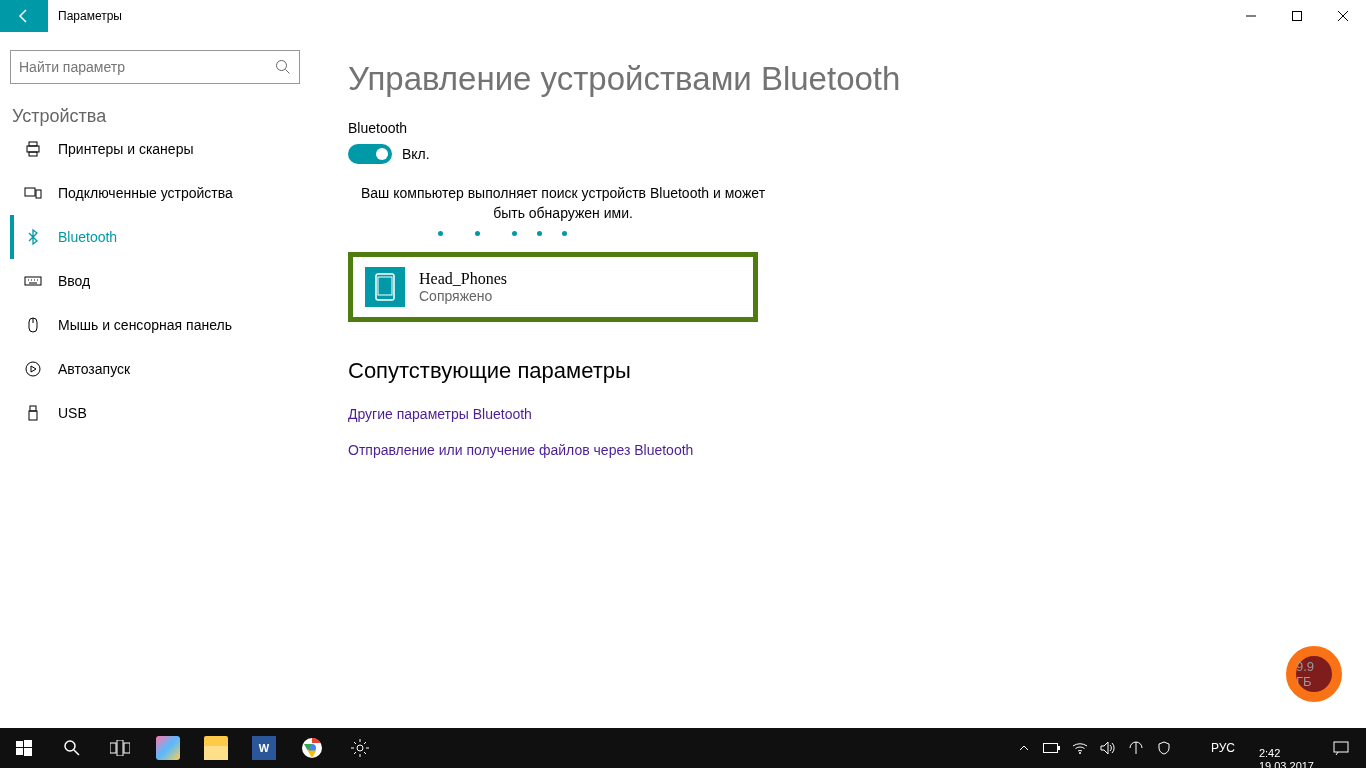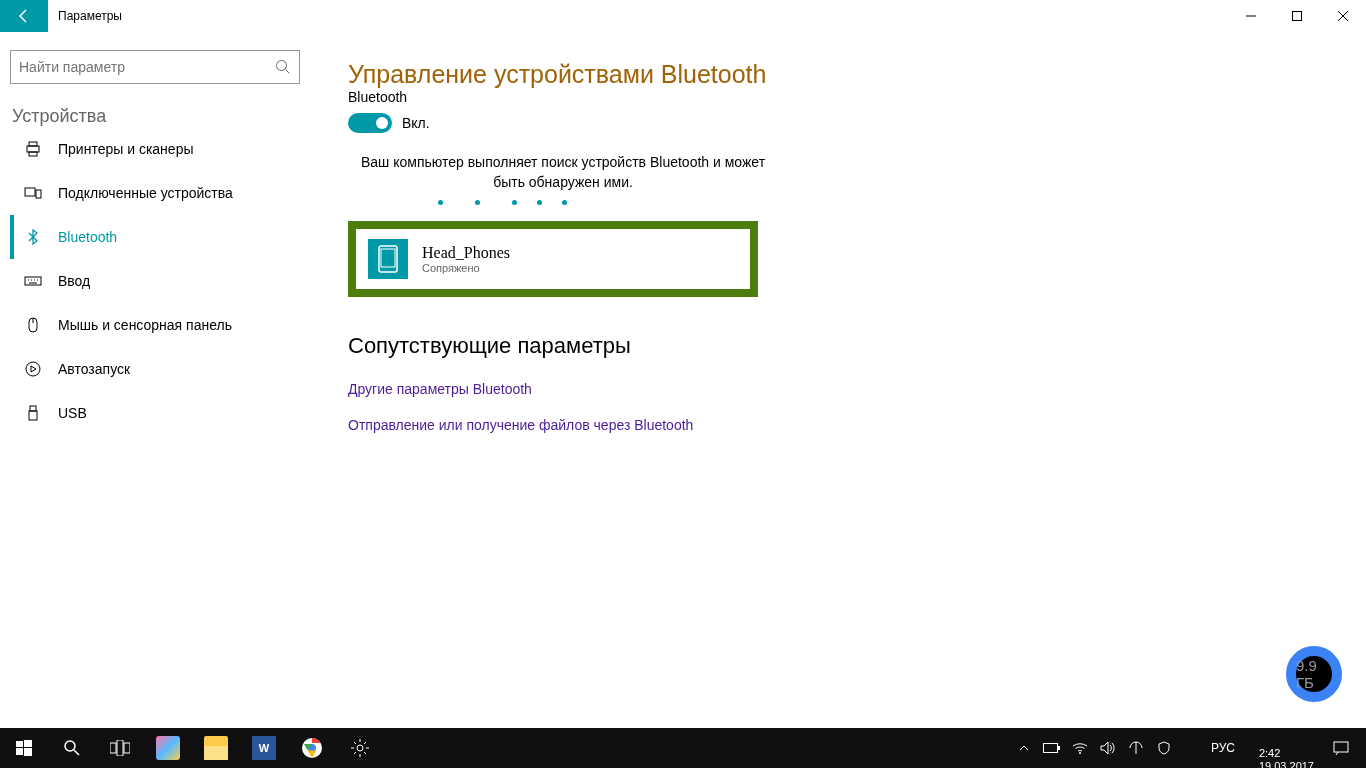--- a/index.html
+++ b/index.html
@@ -15,37 +15,37 @@
 .home-row .ico { width:20px; margin-right:14px; display:flex; }
 .home-row span.lbl { font-size:14px; color:#000; }
 .search-row { width:290px; height:34px; border:1px solid #979797; display:flex; align-items:center; padding:0 8px; margin-bottom:22px; }
 .search-row input { flex:1; border:none; outline:none; font-size:14px; color:#666; background:transparent; }
 .cat-label { font-size:18px; color:#666; padding-left:2px; display:block; }
 .nav-item { height:44px; display:flex; align-items:center; padding-left:10px; color:#000; font-size:14px; border-left:4px solid transparent; }
 .nav-item .ico { width:20px; margin-right:14px; display:flex; }
 .nav-item.active { color:#0099a8; border-left:4px solid #0099a8; }
 .nav-item.active svg path, .nav-item.active svg rect { stroke:#0099a8; }
 .main { padding:28px 0 0 48px; }
-.h1 { font-size:25px; font-weight:400; color:#a16207; }
+.h1 { font-size:33px; font-weight:400; color:#737373; margin-bottom:22px; }
 .section-label { font-size:14px; color:#000; margin-bottom:8px; display:block; }
 .toggle-row { display:flex; align-items:center; margin-bottom:20px; }
 .toggle { width:44px; height:20px; border-radius:10px; background:#0099a8; position:relative; margin-right:10px; }
 .toggle .knob { width:12px; height:12px; border-radius:50%; background:#fff; position:absolute; top:4px; right:4px; }
 .status { font-size:14px; color:#000; }
 .desc { font-size:14px; color:#000; max-width:430px; line-height:1.4; margin-bottom:8px;text-align:center; }
 .dots { display:flex; gap:32px; padding-left:90px; margin-bottom:16px; }
 .dots span { width:5px; height:5px; border-radius:50%; background:#0099a8; }
 .dots span:nth-child(4),.dots span:nth-child(5){margin-left:-12px;}
-.device-card { width:410px; border:8px solid #4d7c0f; padding:10px 12px; display:flex; align-items:center; }
+.device-card { width:410px; border:5px solid #4d7c0f; padding:10px 12px; display:flex; align-items:center; }
 .device-ico { width:40px; height:40px; background:#0099a8; margin-right:14px; display:flex; align-items:center; justify-content:center; }
 .device-info .name { font-size:16px; color:#000; font-family:"Times New Roman",serif; }
-.device-info .state { font-size:11px; color:#666; }
+.device-info .state { font-size:14px; color:#666; }
 .h2 { font-size:22px; font-weight:400; margin-top:36px; margin-bottom:22px; }
 .link { color:#4c1d95; font-size:14px; display:block; margin-bottom:20px; }
-.badge-ring { position:absolute; right:24px; bottom:66px; width:56px; height:56px; border-radius:50%; border:10px solid #3b82f6; background:#000000; display:flex; align-items:center; justify-content:center; font-size:15px; color:#999; }
+.badge-ring { position:absolute; right:24px; bottom:66px; width:56px; height:56px; border-radius:50%; border:10px solid #f97316; background:#7f1d1d; display:flex; align-items:center; justify-content:center; font-size:13px; color:#999; }
 .taskbar { position:absolute; bottom:0; left:0; right:0; height:40px; background:#101010; display:flex; align-items:center; color:#fff; }
 .tb-left { display:flex; align-items:center; height:100%; }
 .tb-item { width:48px; height:100%; display:flex; align-items:center; justify-content:center; }
 .tb-item.app { width:48px; }
 .tb-item .sq { width:24px; height:24px; display:flex; align-items:center; justify-content:center; }
 .tb-right { margin-left:auto; display:flex; align-items:center; height:100%; gap:10px; padding-right:16px; }
 .tray-ico { width:18px; display:flex; align-items:center; justify-content:center; }
 .tb-lang { font-size:12px; padding:0 6px; }
 .tb-clock { font-size:11px; text-align:left; line-height:1.2; padding:0 8px;margin-top:24px; }
 svg { display:block; }

